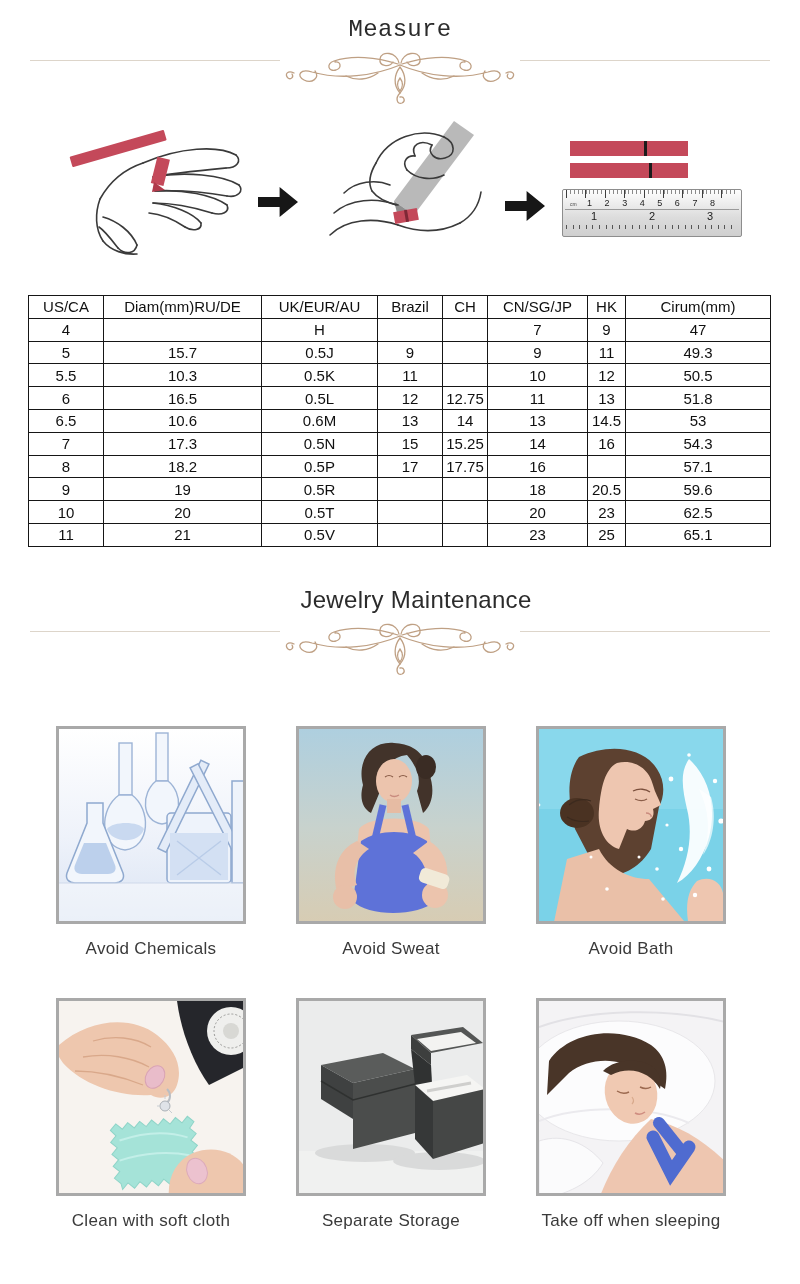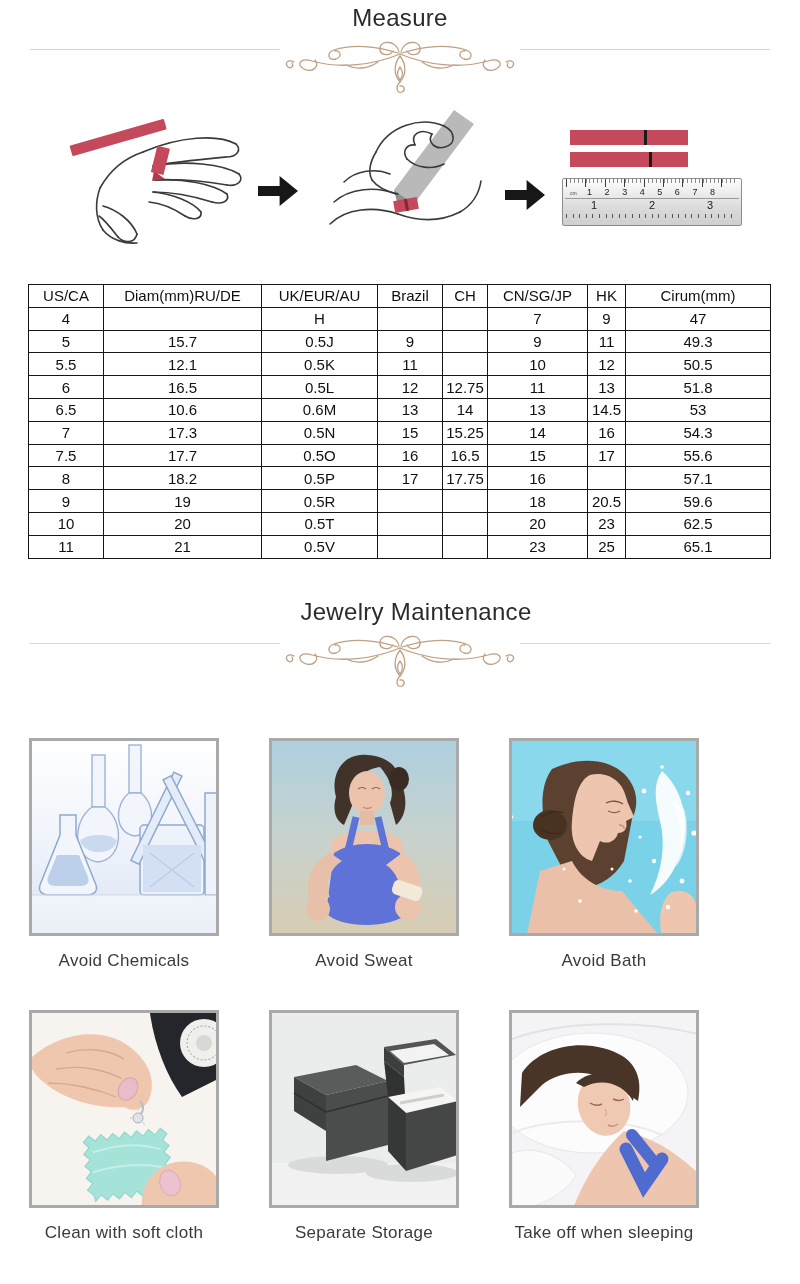--- a/index.html
+++ b/index.html
@@ -1,21 +1,21 @@
 <!DOCTYPE html>
 <html><head>
 <meta charset="utf-8">
 <style>
   * { box-sizing: border-box; }
   html,body { margin:0; padding:0; background:#fff; }
   body { font-family:"Liberation Sans", sans-serif; color:#222; }
   .page { width:800px; min-height:1284px; background:#fff; margin:0 auto; overflow:hidden; }
 
   .section-title { margin:0; text-align:center; font-weight:normal; font-size:24px; color:#2b2b2b; letter-spacing:0.3px; }
-  .measure-title { padding-top:4px; }
+  .measure-title { padding-top:16px;font-family:Liberation Mono, monospace; }
   .jm-title { padding-top:22px;padding-left:32px; }
 
   
   .flourish { position:relative; height:60px; margin-top:6px; }
   .flourish .line { position:absolute; top:11px; height:1px; background:#ddd5ca; }
   .flourish .line.left { left:30px; width:250px; }
   .flourish .line.right { right:30px; width:250px; }
   .flourish svg { position:absolute; left:50%; transform:translateX(-50%); top:0; }
 
   
@@ -47,21 +47,21 @@
   .ticks-bottom { height:6px; margin:0 3px;
     background-image:repeating-linear-gradient(90deg,#555 0 1px,transparent 1px 6.6px); background-size:100% 70%;
     background-repeat:no-repeat; background-position:0 100%; }
 
   
   .size-table { border-collapse:collapse; table-layout:fixed; margin:18px 0 17px 28px; width:742px; }
   .size-table th, .size-table td { border:1.5px solid #161616; text-align:center; vertical-align:middle;
     font-size:15px; font-weight:normal; color:#101010; height:22.8px; padding:0 1px; overflow:hidden; white-space:nowrap; }
 
   
-  .m-grid { display:flex; flex-wrap:wrap; padding:0 26px; column-gap:44px; row-gap:39px; margin-top:46px; }
+  .m-grid { display:flex; flex-wrap:wrap; padding:0 53px; column-gap:44px; row-gap:39px; margin-top:46px; }
   .m-cell { margin:0; width:196px; display:flex; flex-direction:column; align-items:center; }
   .photo { width:190px; height:198px; border:3px solid #a9a9a9; background:#fff; overflow:hidden; }
   .photo svg { display:block; }
   .m-caption { margin-top:15px; font-size:17px; color:#3a3a3a; letter-spacing:0.3px; white-space:nowrap; }
 </style>
 </head>
 <body>
 
 <div class="page">
 
@@ -218,21 +218,21 @@
             <td>15.7</td>
             <td>0.5J</td>
             <td>9</td>
             <td></td>
             <td>9</td>
             <td>11</td>
             <td>49.3</td>
           </tr>
           <tr>
             <td>5.5</td>
-            <td>12.1</td>
+            <td>10.3</td>
             <td>0.5K</td>
             <td>11</td>
             <td></td>
             <td>10</td>
             <td>12</td>
             <td>50.5</td>
           </tr>
           <tr>
             <td>6</td>
             <td>16.5</td>
@@ -255,30 +255,20 @@
           </tr>
           <tr>
             <td>7</td>
             <td>17.3</td>
             <td>0.5N</td>
             <td>15</td>
             <td>15.25</td>
             <td>14</td>
             <td>16</td>
             <td>54.3</td>
-          </tr>
-          <tr>
-            <td>7.5</td>
-            <td>17.7</td>
-            <td>0.5O</td>
-            <td>16</td>
-            <td>16.5</td>
-            <td>15</td>
-            <td>17</td>
-            <td>55.6</td>
           </tr>
           <tr>
             <td>8</td>
             <td>18.2</td>
             <td>0.5P</td>
             <td>17</td>
             <td>17.75</td>
             <td>16</td>
             <td></td>
             <td>57.1</td>

